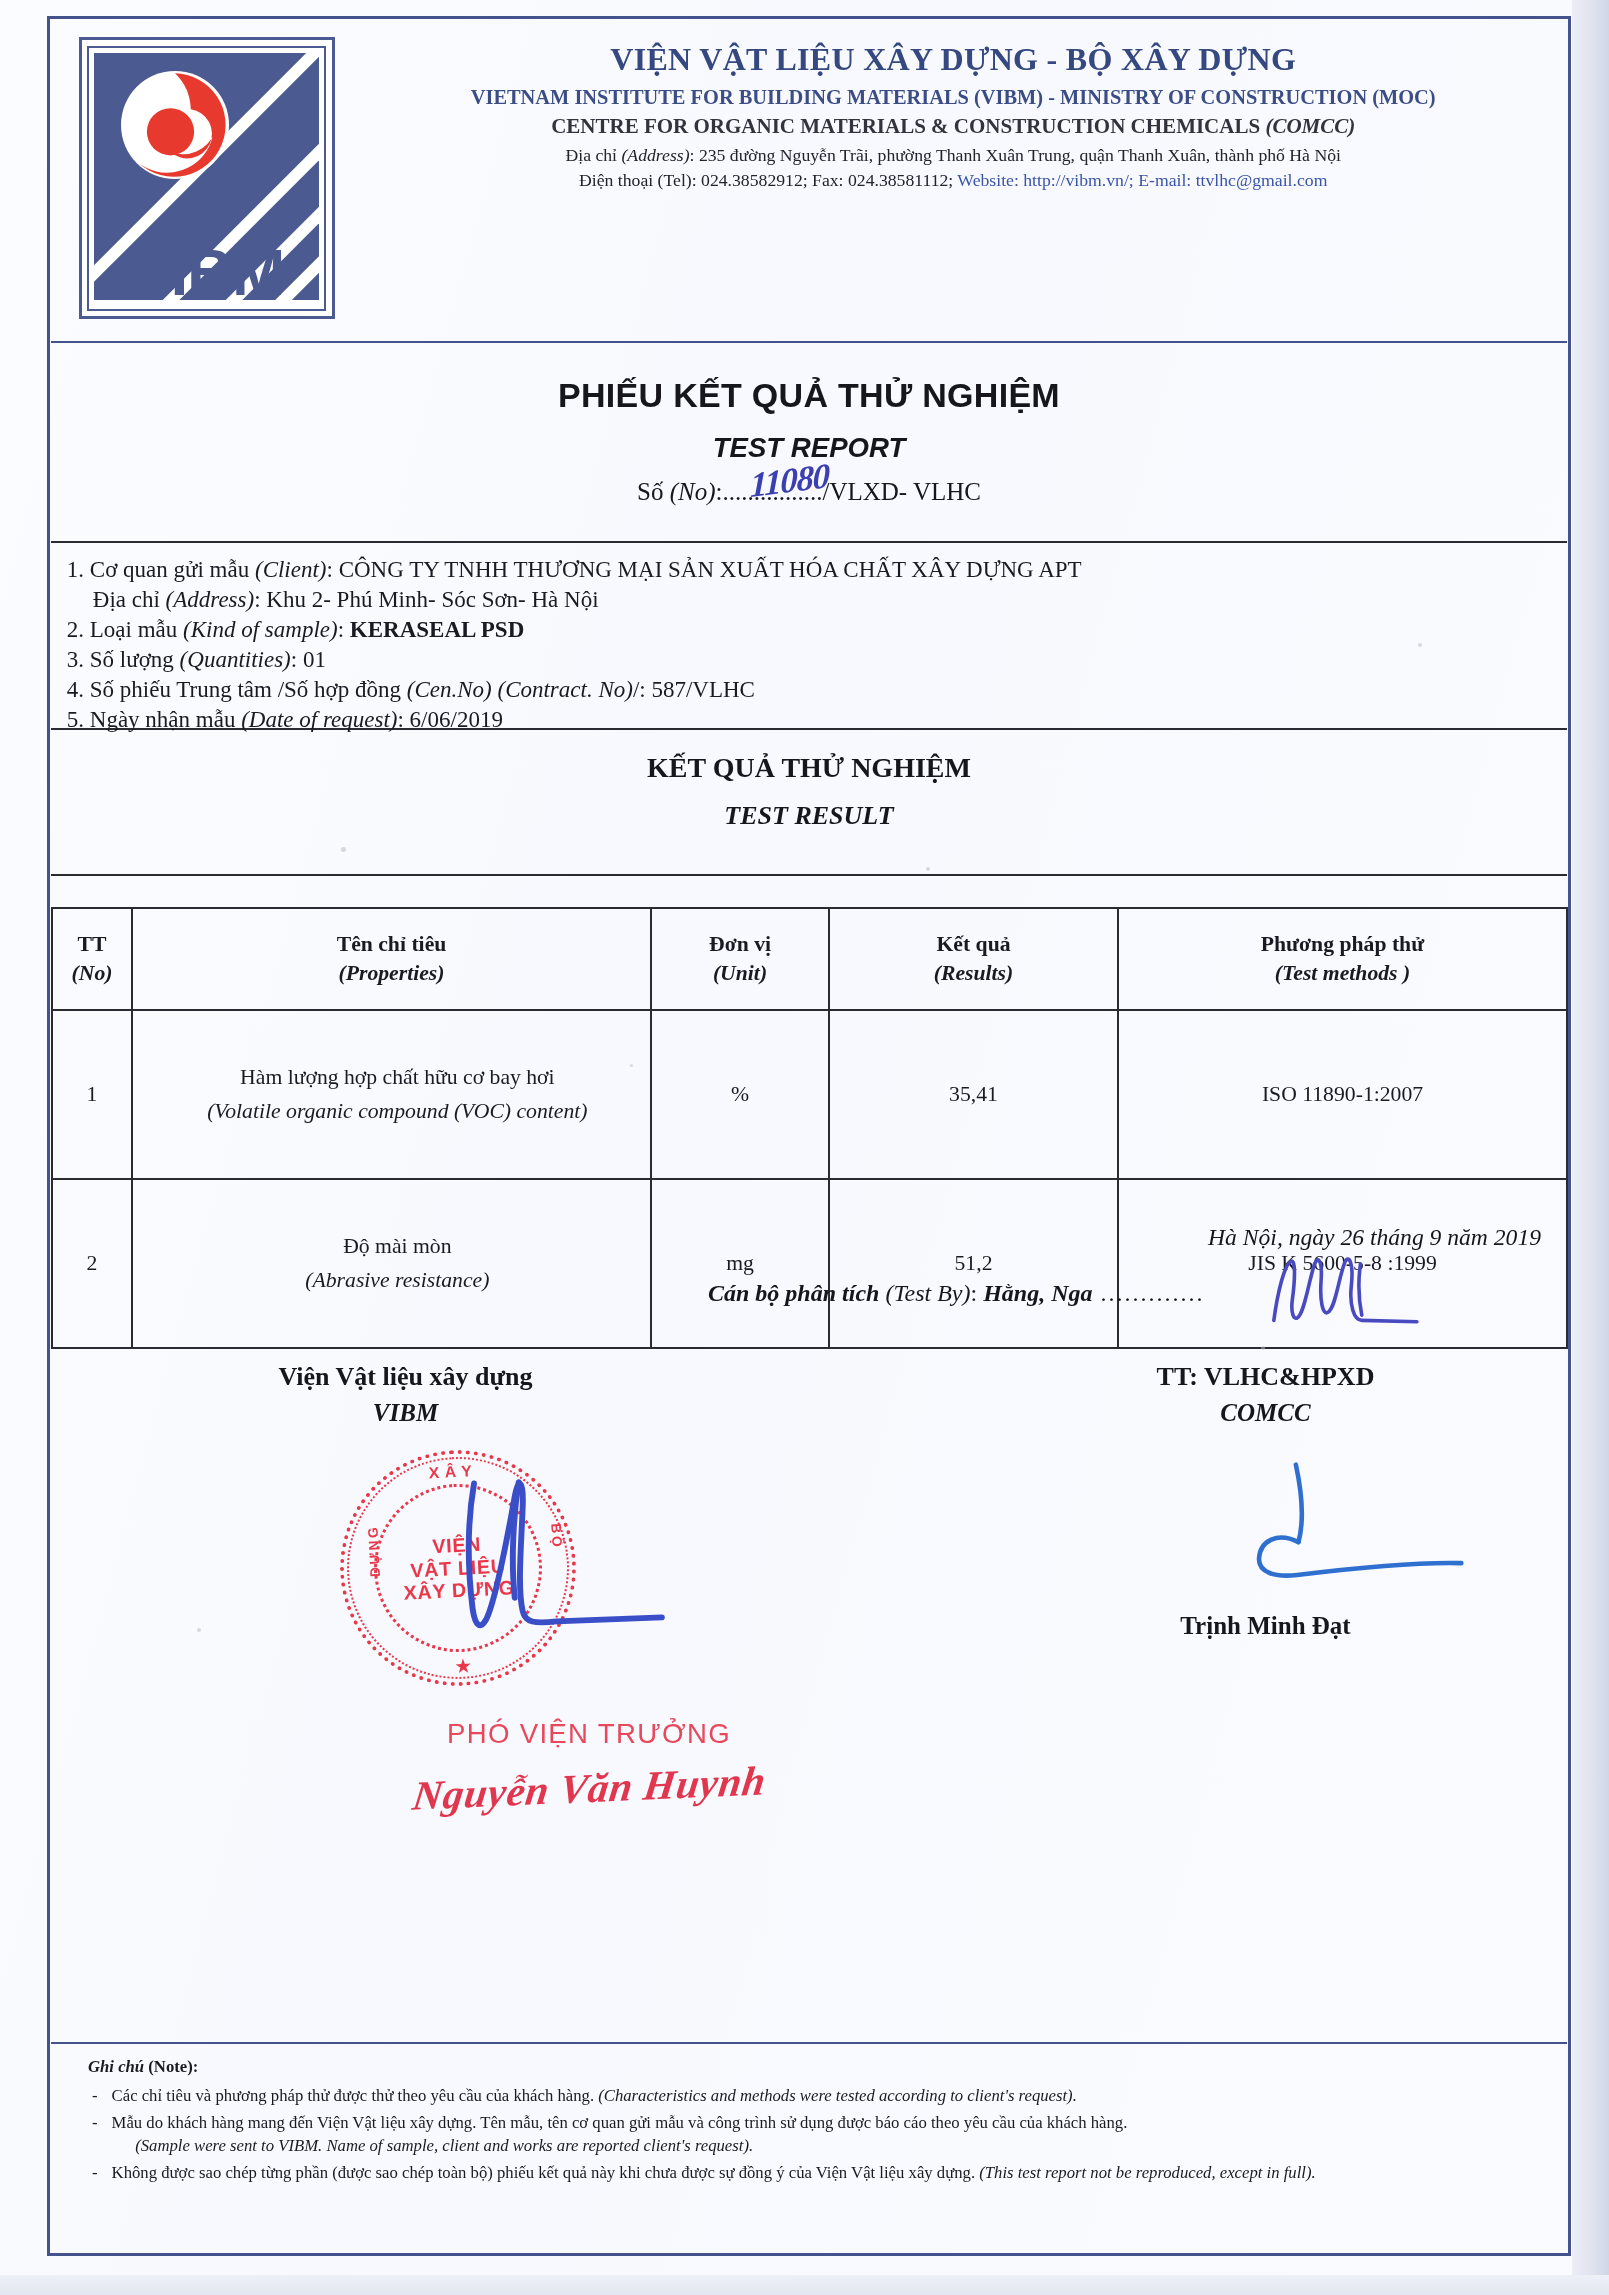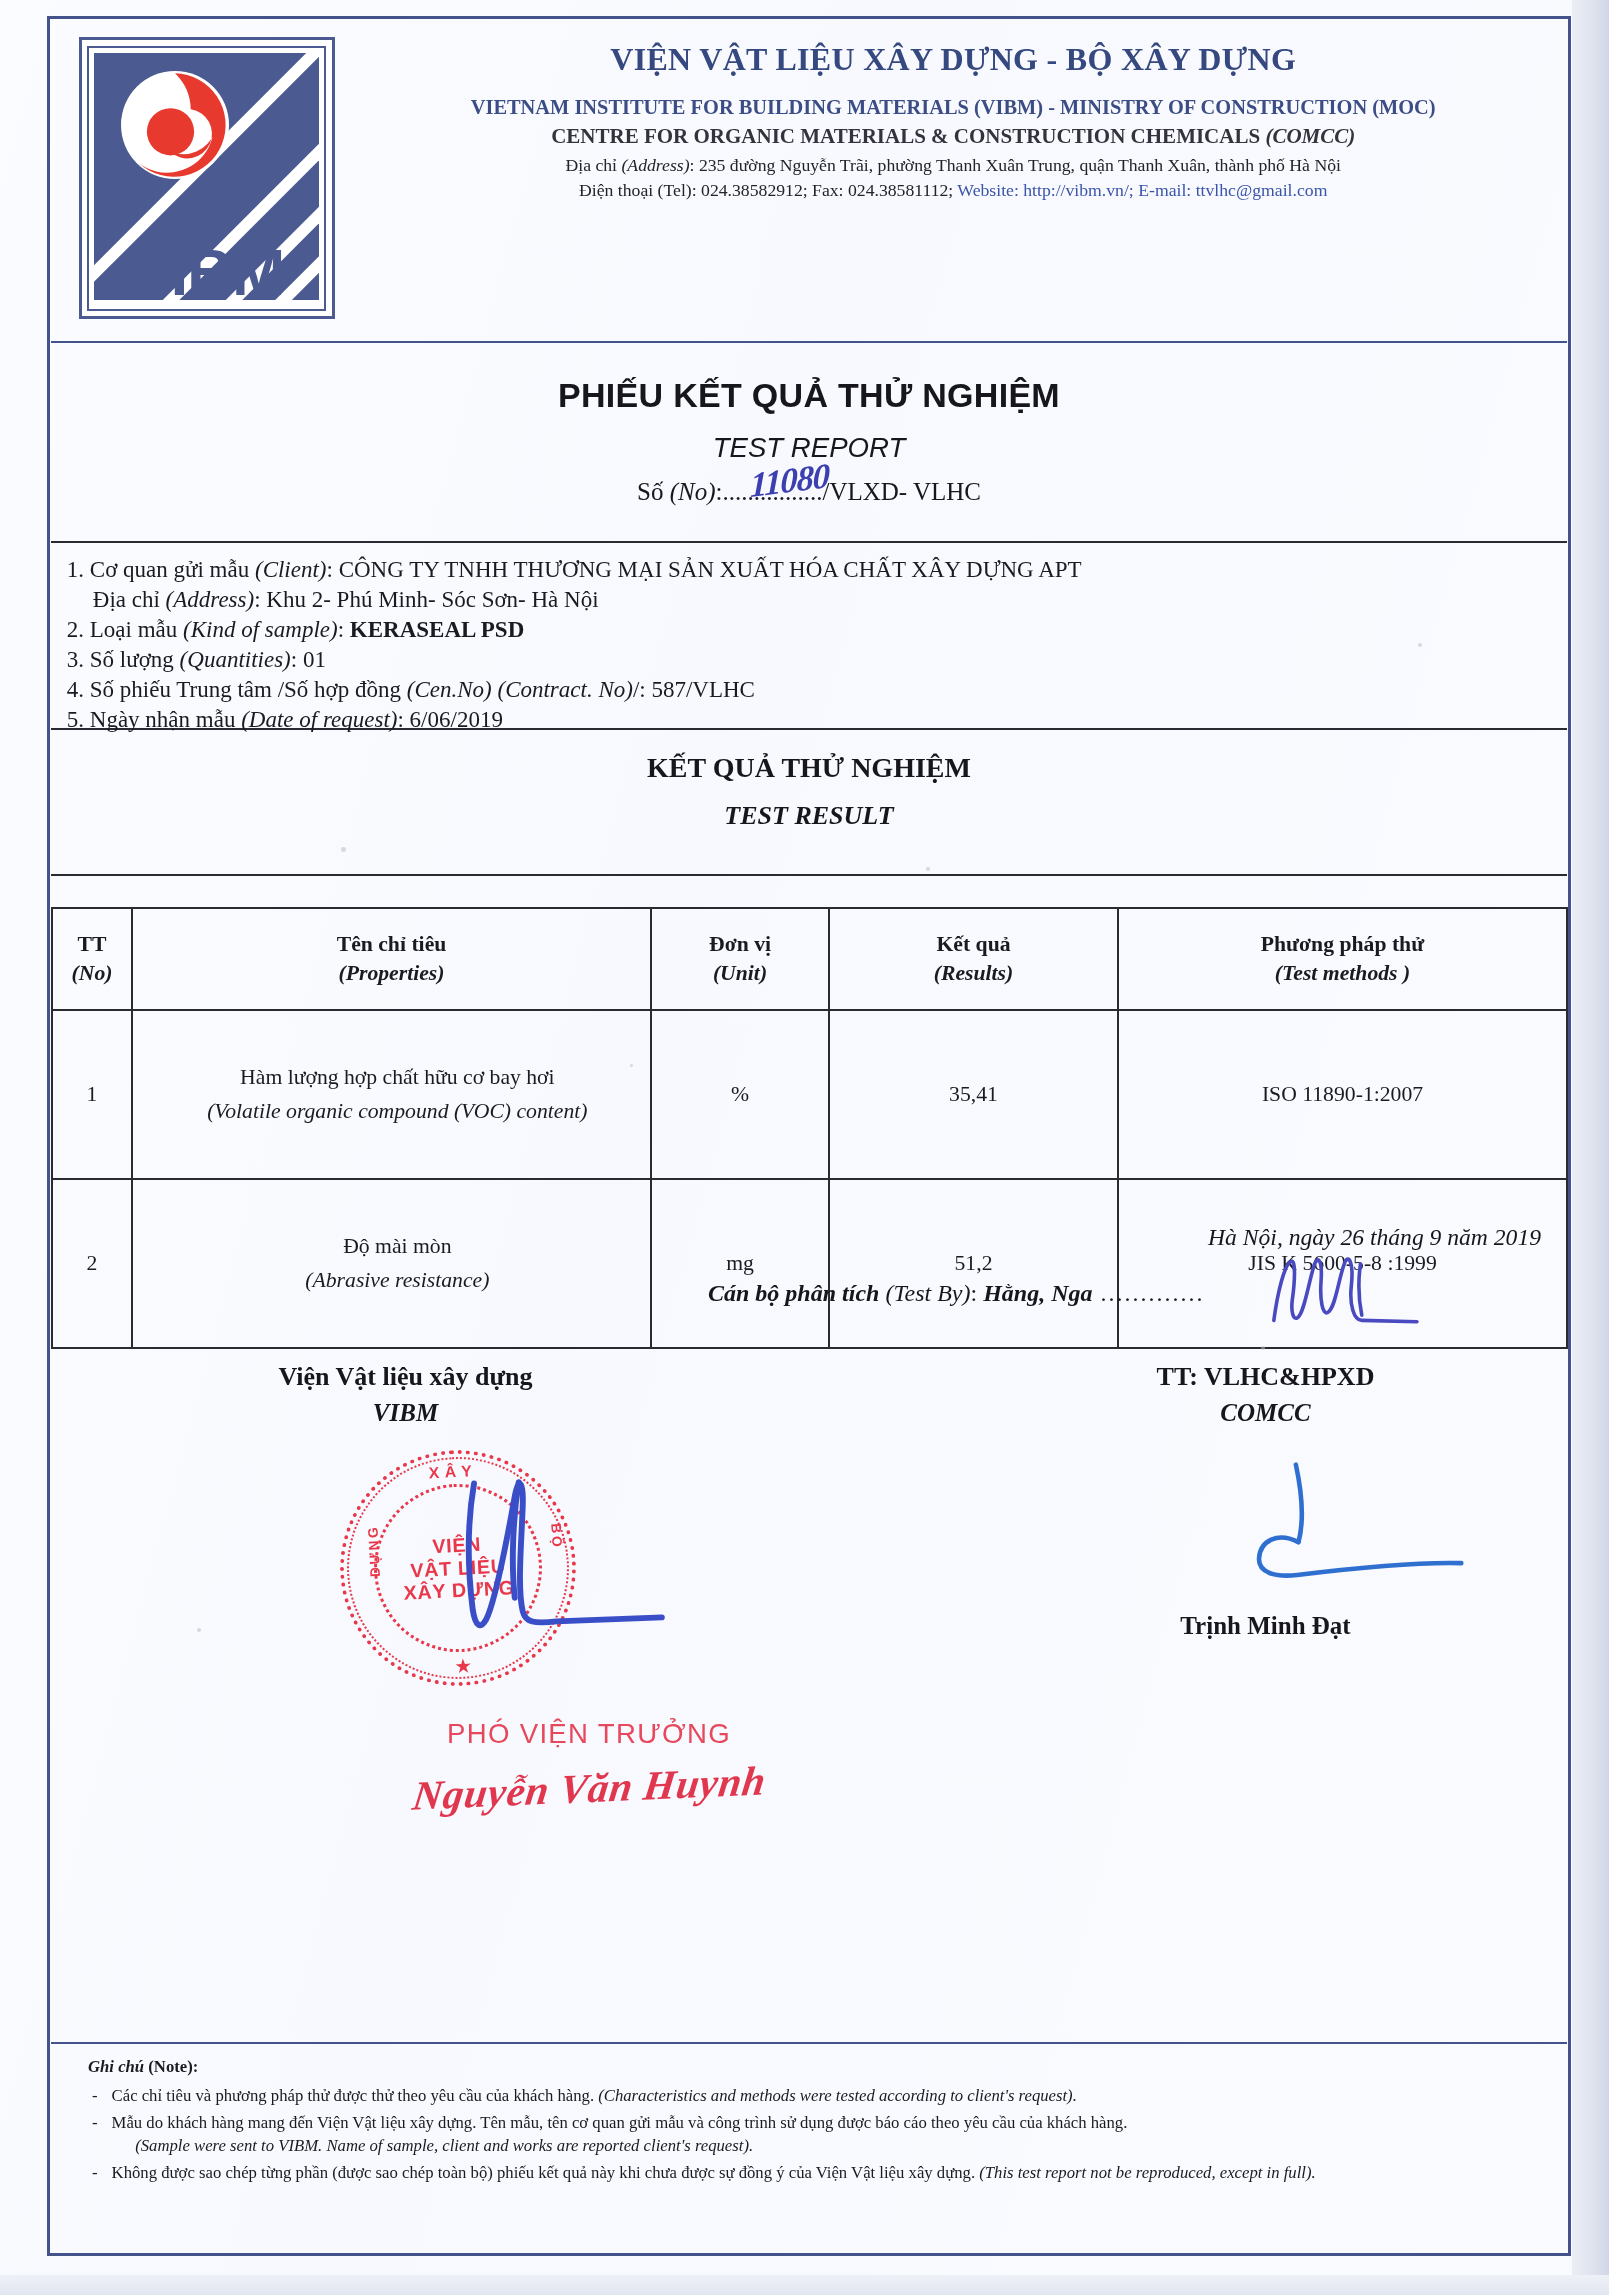--- a/index.html
+++ b/index.html
@@ -64,21 +64,21 @@
 
   #header-text {
     position:absolute; left:295px; right:6.6px; top:22px;
     text-align:center;
     color:#2e3f7d;
   }
   .h-line1 {
     font-family:"Liberation Serif", serif;
     font-weight:bold; font-size:32px; letter-spacing:0.3px;
     color:#35487f;
-    margin-bottom:18px;
+    margin-bottom:8px;
     white-space:nowrap;
   }
   .h-line2 {
     font-family:"Liberation Serif", serif;
     font-weight:bold; font-size:28px;
     color:#35487f;
     margin-bottom:7.2px;
     white-space:nowrap;
   }
   .h-line3 {
@@ -117,21 +117,21 @@
     text-align:center;
   }
   #title-vi {
     font-family:"Liberation Sans", sans-serif;
     font-weight:bold; font-size:34px; letter-spacing:0.3px;
     margin-top:30px;
     color:#16161c;
   }
   #title-en {
     font-family:"Liberation Sans", sans-serif;
-    font-weight:normal; font-style:italic; font-size:27.6px;
+    font-weight:bold; font-style:italic; font-size:27.6px;
     margin-top:17px;
     color:#16161c;
   }
   #title-no {
     font-family:"Liberation Serif", serif;
     font-size:25px; margin-top:14.4px; color:#16161c;
     position:relative; display:inline-block;
   }
   #title-no i { font-style:italic; }
   #no-written {

